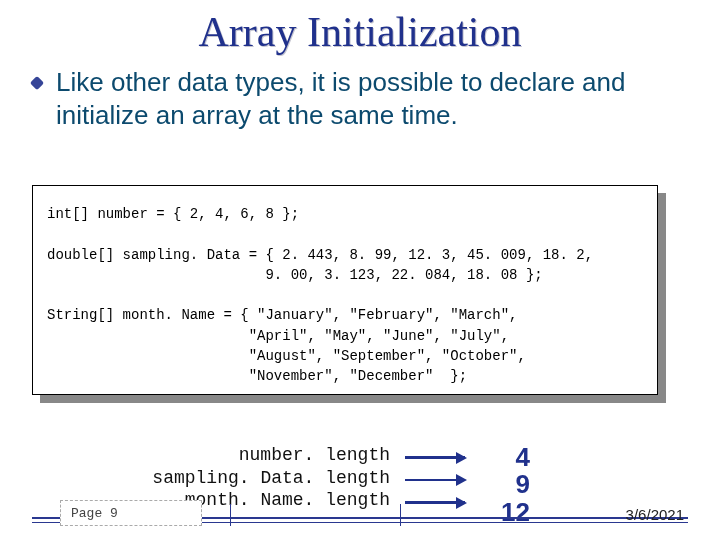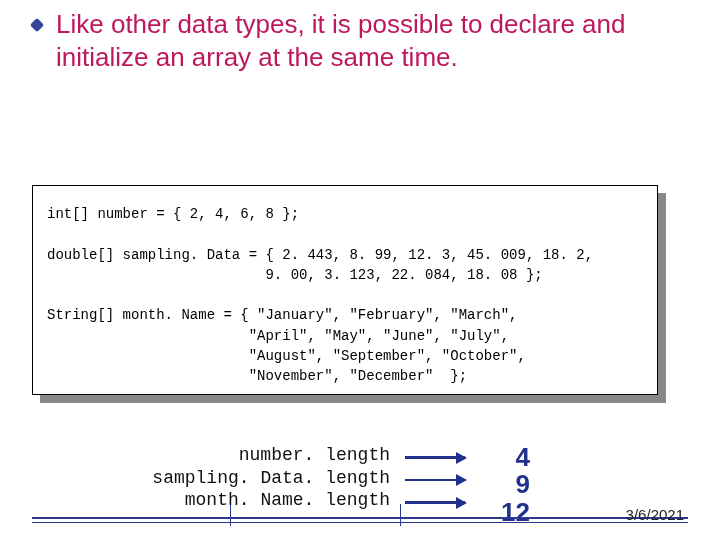--- a/index.html
+++ b/index.html
@@ -23,21 +23,21 @@
     font-size: 42px;
     color: #20318c;
     text-align: center;
     margin: 0 0 10px 0;
     font-weight: normal;
     text-shadow: 1px 1px 0 rgba(90,90,120,0.35);
   }
   .body-text {
     font-family: Verdana, Tahoma, sans-serif;
     font-size: 26px;
-    color: #be185d;
+    color: #0c4a6e;
     line-height: 1.25;
     margin: 0 0 11px 10px;
     padding-left: 20px;
     position: relative;
   }
   .bullet {
     position: absolute;
     left: -4px;
     top: 12px;
     width: 10px;
@@ -177,20 +177,21 @@
     font-size: 15px;
     color: #222;
     margin-top: 42px;
   }
 </style>
 </head>
 <body>
 
 <div class="slide">
 
+  <h1 class="title">Array Initialization</h1>
 
   <p class="body-text">
     <span class="bullet"></span>
     <span>Like other data types, it is possible to declare and initialize an array at the same time.</span>
   </p>
 
   <div class="code-shadow"></div>
   <div class="code-box">int[] number = { 2, 4, 6, 8 };
 
 double[] sampling. Data = { 2. 443, 8. 99, 12. 3, 45. 009, 18. 2,
@@ -210,18 +211,19 @@
       <div class="arrow"></div>
       <div class="arrow"></div>
     </div>
     <div class="lengths-values">4
 9
 12</div>
   </div>
 
   <div class="footer">
     <div class="footer-line"></div>
+    <div class="page-box">Page 9</div>
     <div class="footer-vert"></div>
     <div class="footer-vert2"></div>
     <div class="date">3/6/2021</div>
   </div>
 
 </div>
 
 </body></html>

